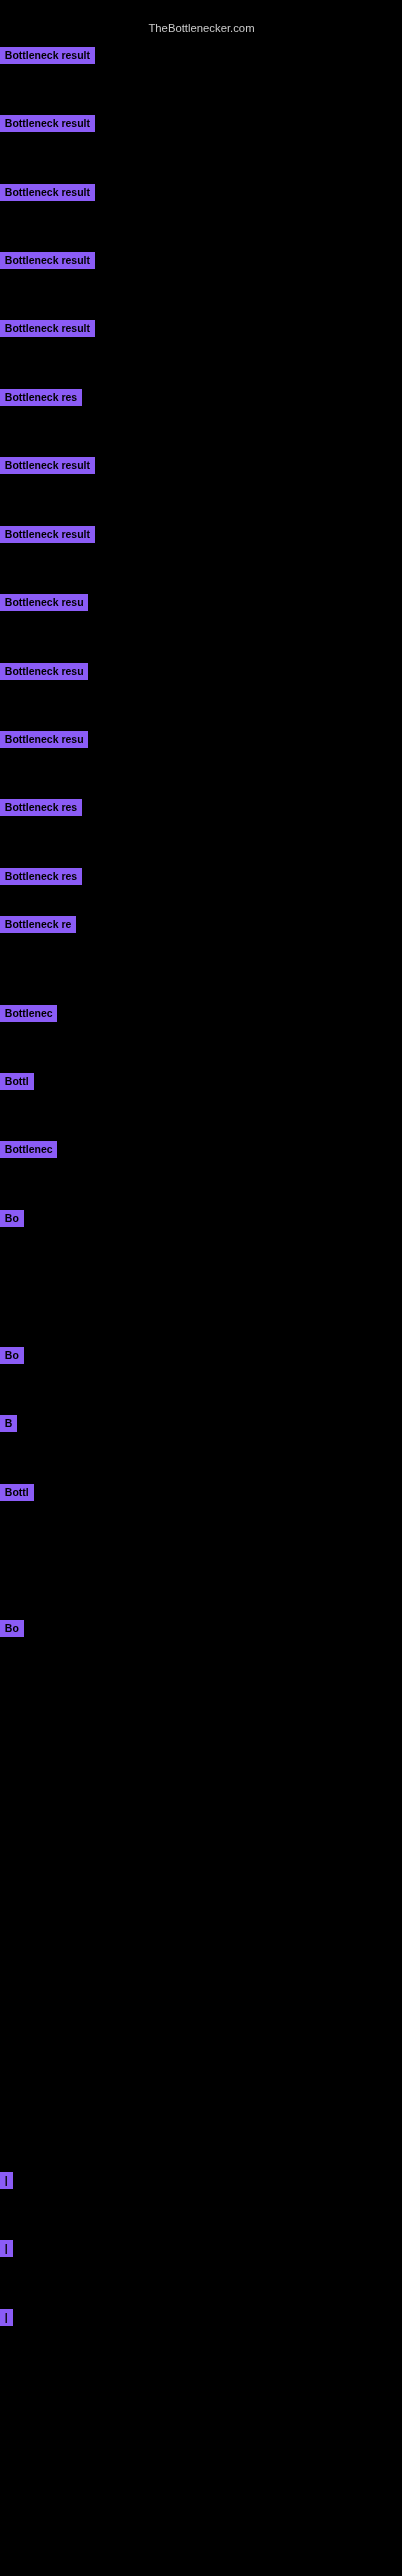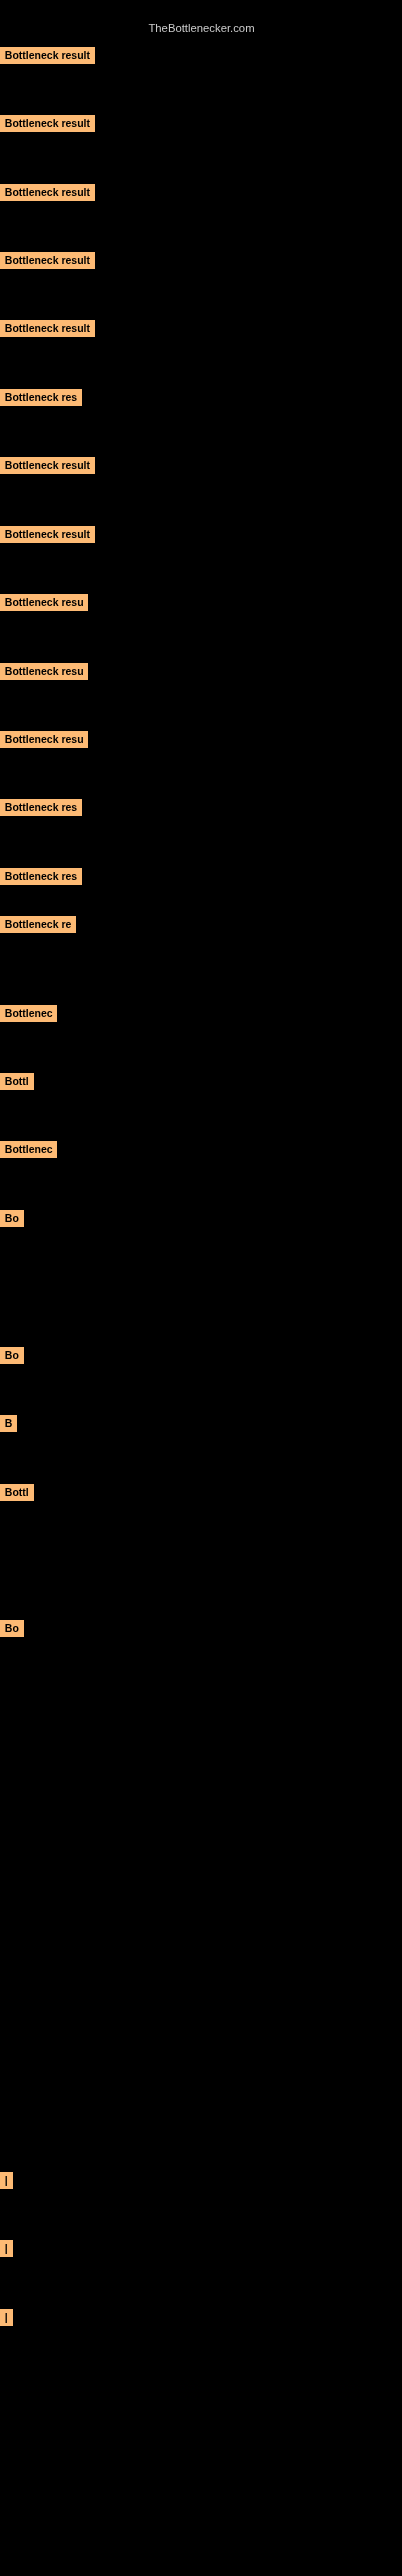--- a/index.html
+++ b/index.html
@@ -22,21 +22,21 @@
       text-align: center;
       padding: 6.4px 0;
       position: absolute;
       top: 0;
       left: 0;
       right: 0;
       margin-top: 16px;
     }
 
     .bottleneck-badge {
-      background-color: #fdba74;
+      background-color: #8b5cf6;
       color: #000000;
       font-size: 10.5px;
       font-weight: bold;
       padding: 2.4px 4.8px;
       display: inline-block;
       position: absolute;
       left: 0;
       white-space: nowrap;
       overflow: hidden;
     }

